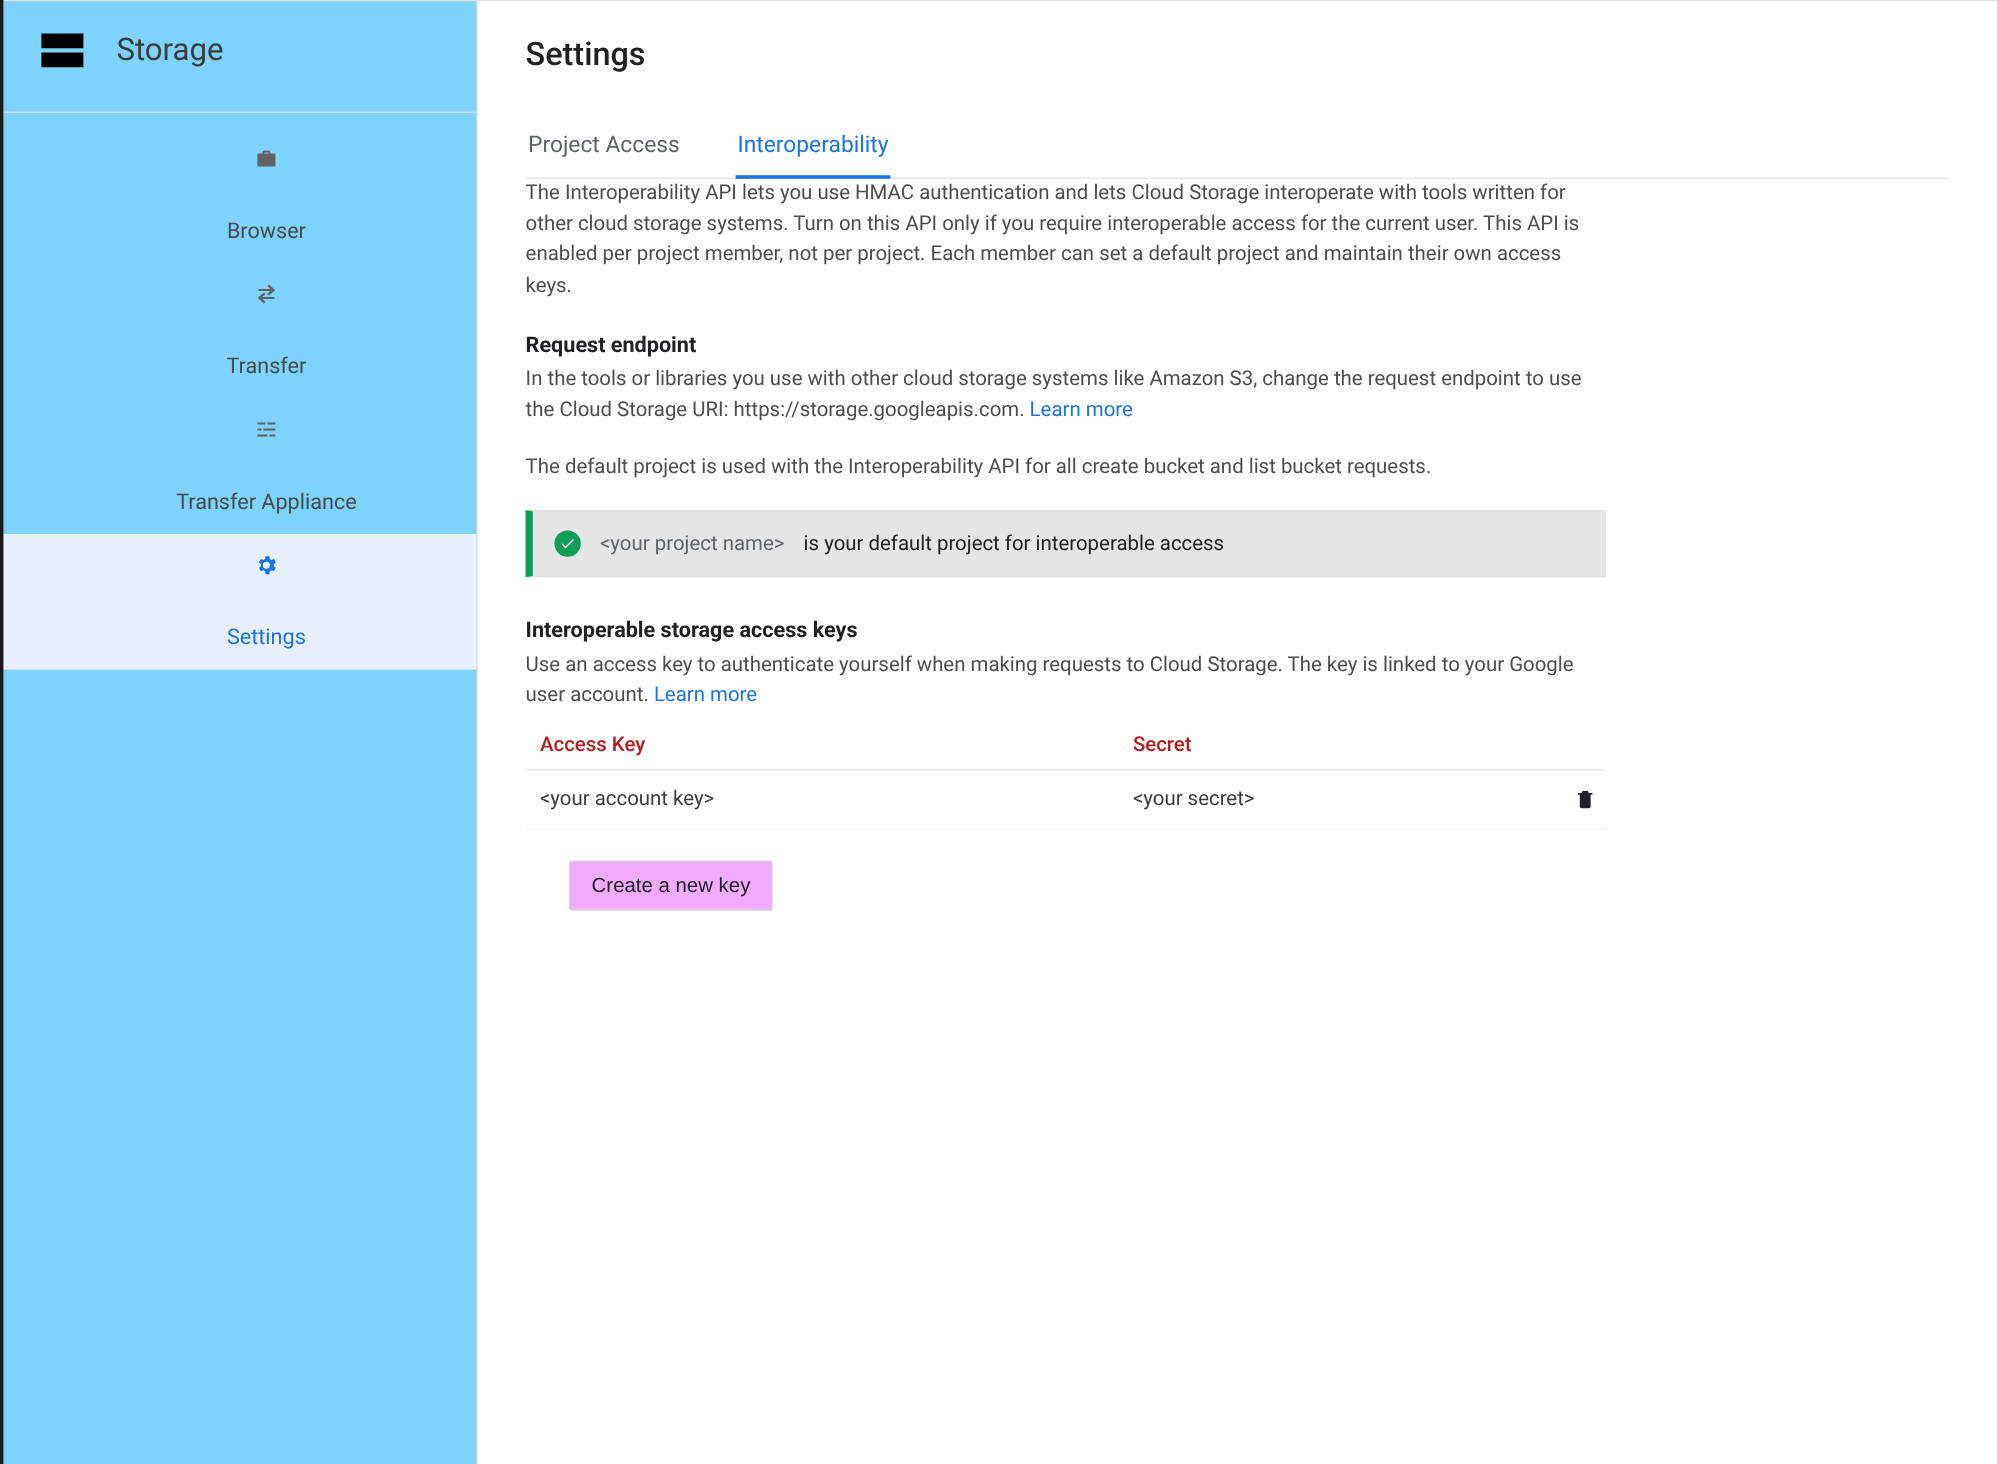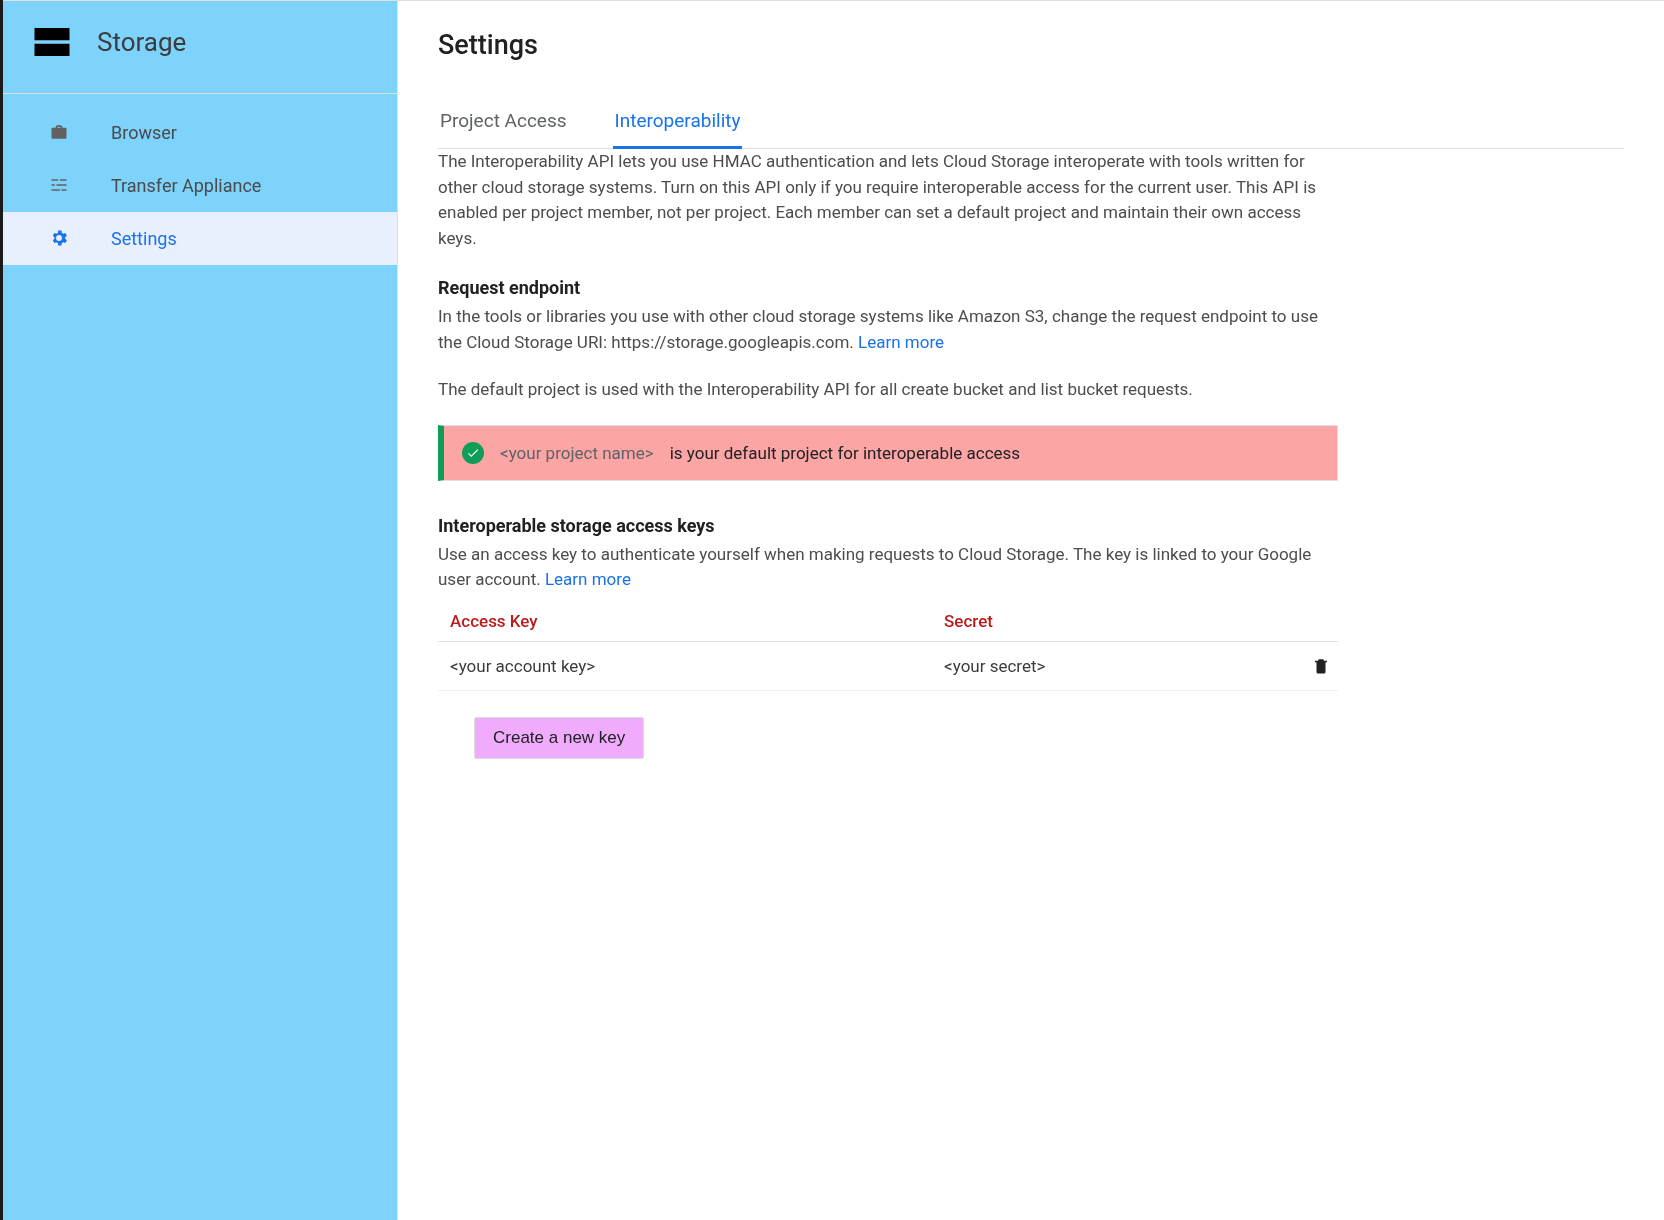--- a/index.html
+++ b/index.html
@@ -37,26 +37,27 @@
   .sidebar-title {
     font-size: 26px;
     font-weight: 400;
     color: #3c3c3c;
   }
   .sidebar-menu {
     padding-top: 12px;
   }
   .sidebar-item {
     display: flex;
-    align-items: flex-start;
+    align-items: center;
     gap: 40px;
     padding: 16px 0 16px 44px;
     font-size: 18px;
     color: #4a4a4a;
     cursor: pointer;
+    flex-direction: column;
   }
   .sidebar-item .mi { width: 24px; display:flex; justify-content:center; }
   .sidebar-item.active {
     background: #e8f0fe;
     color: #1a73e8;
   }
   .sidebar-item.active .mi svg { fill:#1a73e8; }
   .mi svg { fill:#616161; display:block; }
   
   .main {
@@ -109,21 +110,21 @@
   a.link { color:#1a73e8; text-decoration:none; cursor:pointer; }
   
   .callout {
     display:flex;
     align-items:center;
     border:1px solid #e0e0e0;
     border-left: 6px solid #0f9d58;
     padding: 16px 18px;
     margin-bottom: 34px;
     gap: 16px;
-    background:#fca5a5;
+    background:#e5e5e5;
   }
   .check-ic {
     width:22px; height:22px; border-radius:50%; background:#0f9d58;
     display:flex; align-items:center; justify-content:center; flex-shrink:0;
   }
   .check-ic svg { fill:#fff; }
   .callout-proj { color:#5f6368; }
   .callout-msg { color:#202124; }
   
   .keys-table {
@@ -175,20 +176,28 @@
       <span class="sidebar-title">Storage</span>
     </div>
     <nav class="sidebar-menu">
       <div class="sidebar-item">
         <span class="mi">
           <svg width="20" height="20" viewBox="0 0 24 24">
               <path d="M10 4h4a2 2 0 0 1 2 2v1h4a1 1 0 0 1 1 1v11a1 1 0 0 1-1 1H4a1 1 0 0 1-1-1V8a1 1 0 0 1 1-1h4V6a2 2 0 0 1 2-2zm0 3h4V6h-4v1z"></path>
             </svg>
         </span>
         <span>Browser</span>
+      </div>
+      <div class="sidebar-item">
+        <span class="mi">
+          <svg width="20" height="20" viewBox="0 0 24 24">
+              <path d="M4 7h12l-3-3 1.4-1.4L20.8 8l-6.4 5.4L13 12l3-3H4V7zm16 10H8l3 3-1.4 1.4L3.2 16l6.4-5.4L11 12l-3 3h12v2z"></path>
+            </svg>
+        </span>
+        <span>Transfer</span>
       </div>
       <div class="sidebar-item">
         <span class="mi">
           <svg width="20" height="20" viewBox="0 0 24 24">
               <path d="M3 5h8v2H3V5zm10 0h8v2h-8V5zM3 11h4v2H3v-2zm6 0h12v2H9v-2zM3 17h10v2H3v-2zm12 0h6v2h-6v-2z"></path>
             </svg>
         </span>
         <span>Transfer Appliance</span>
       </div>
       <div class="sidebar-item active">

